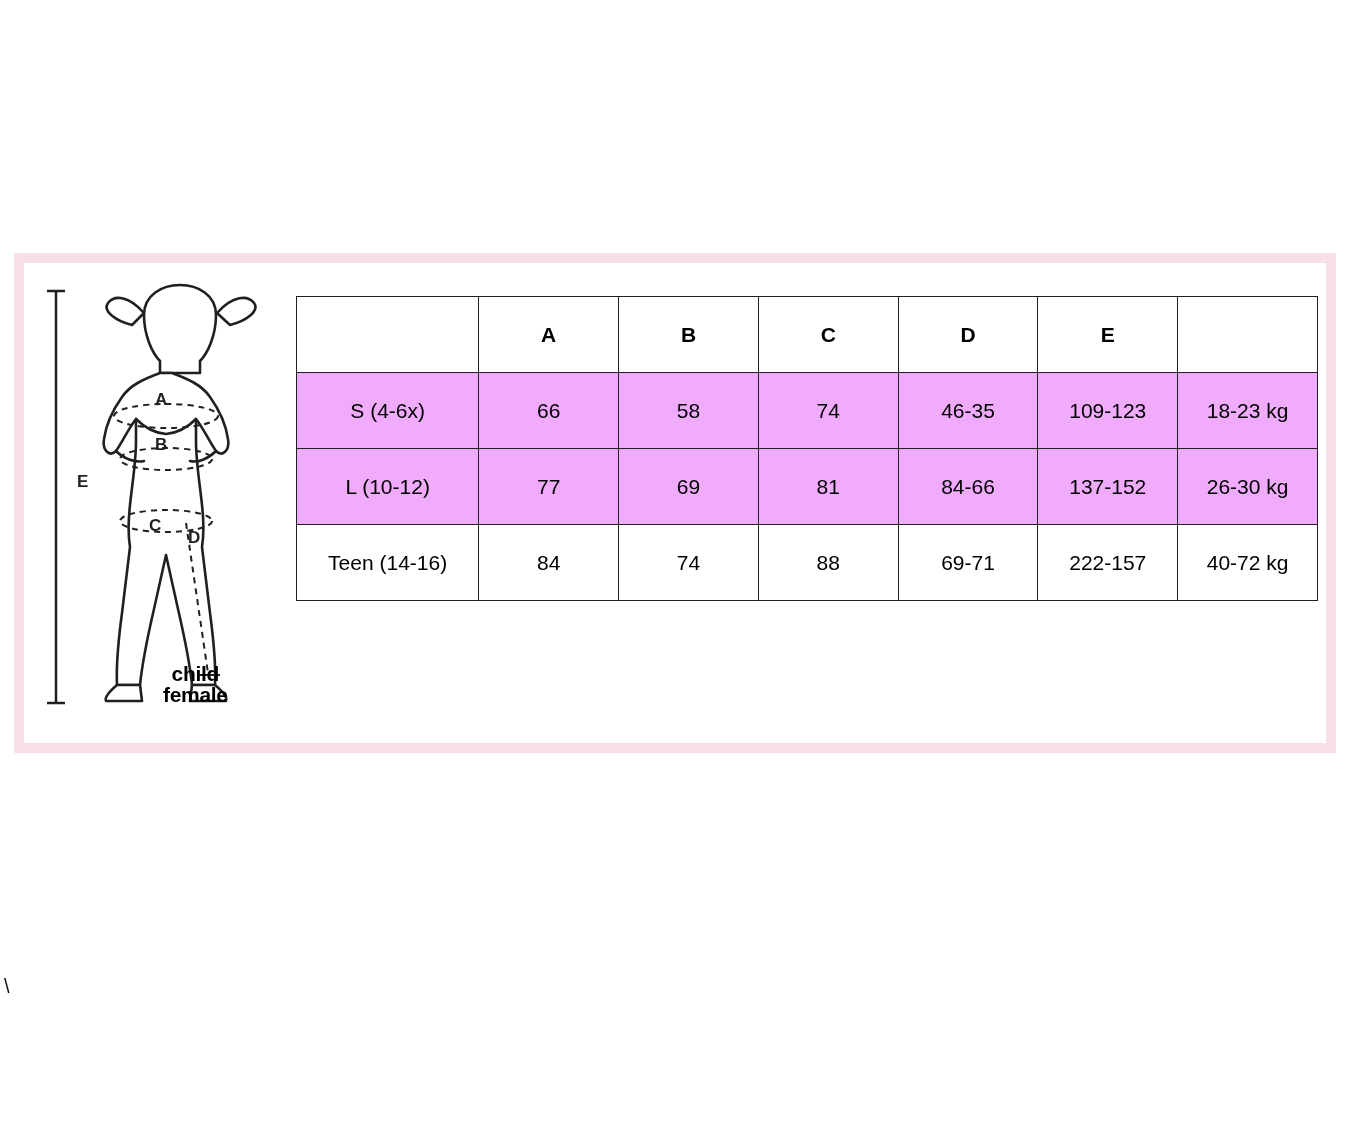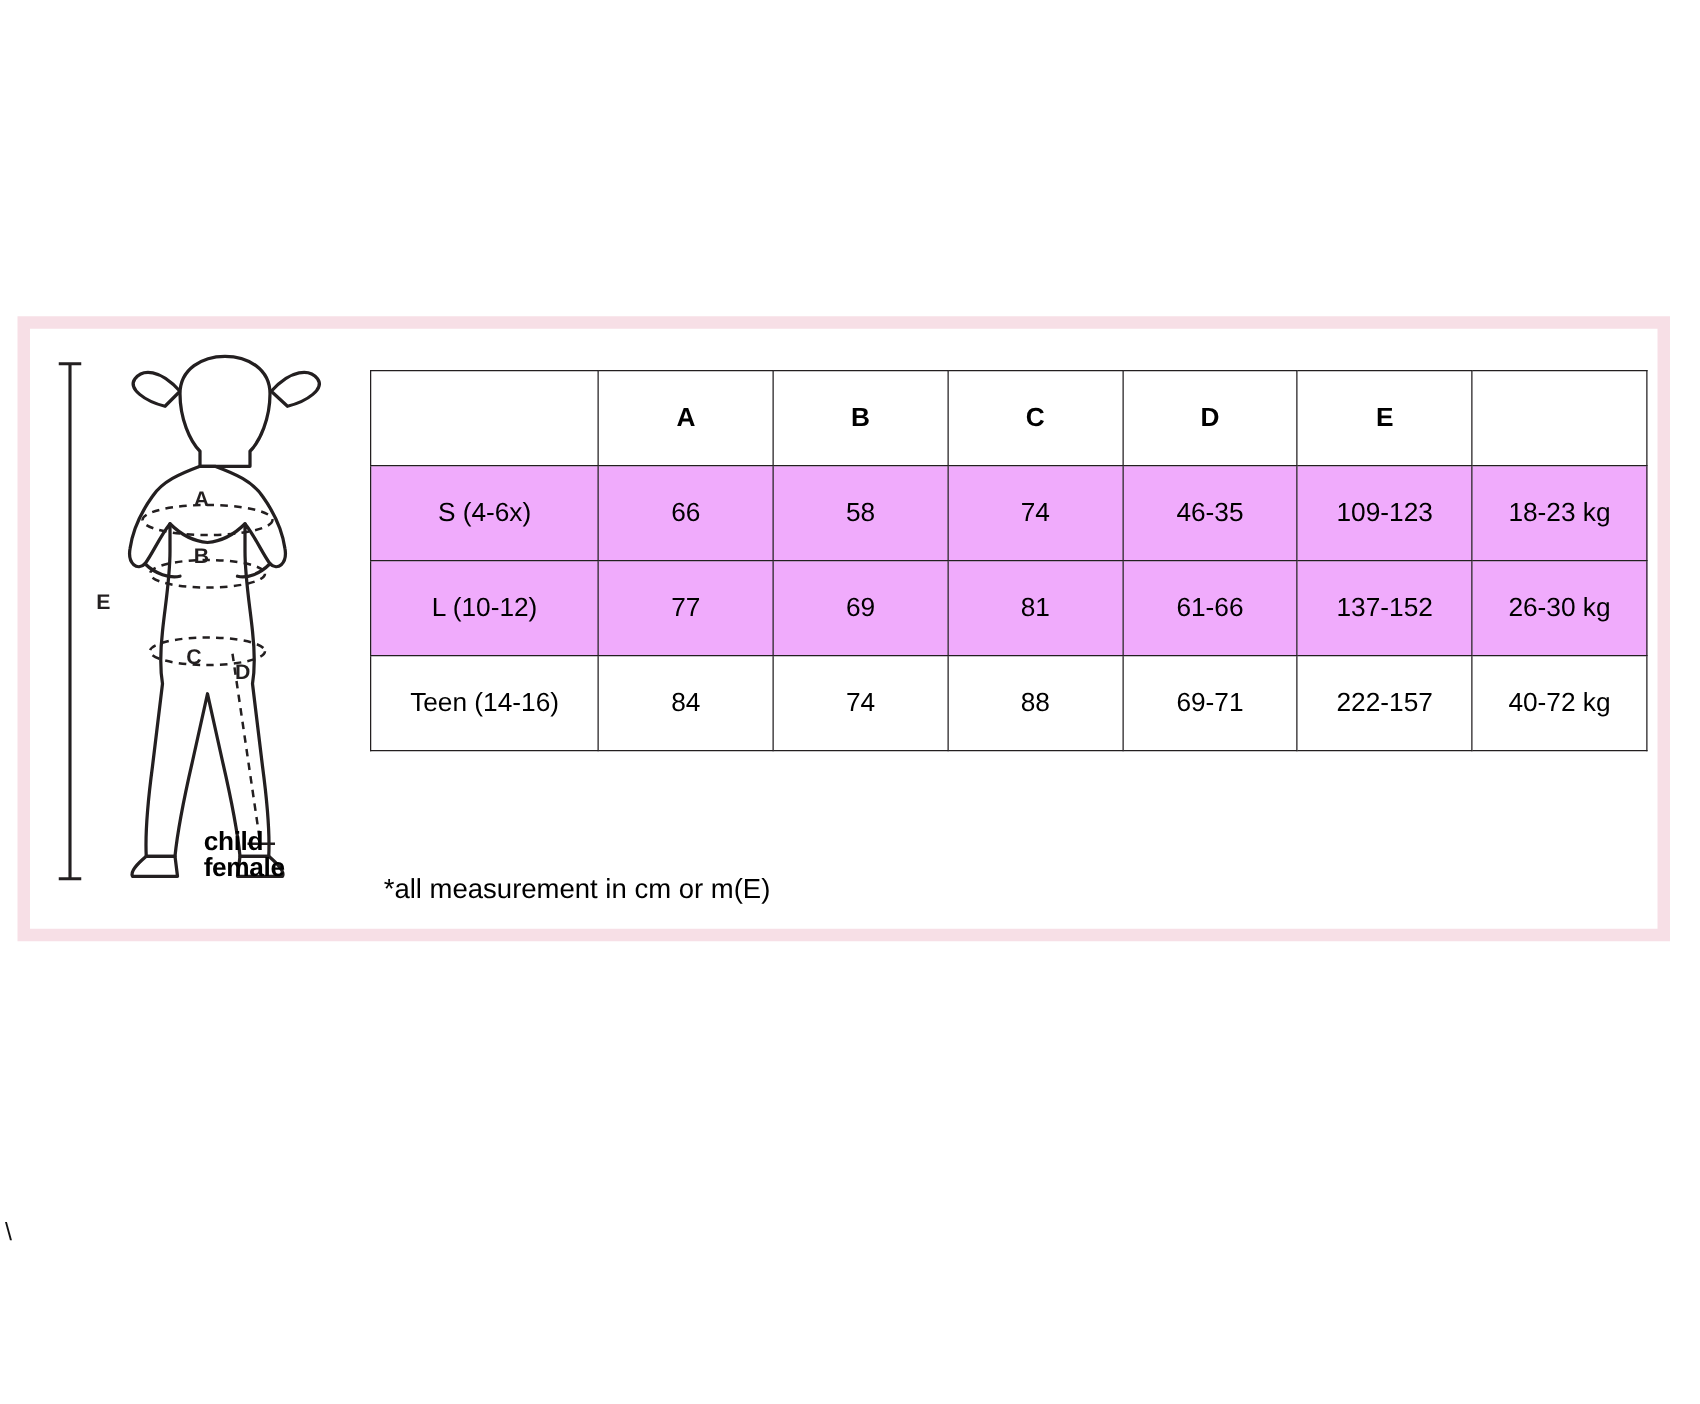--- a/index.html
+++ b/index.html
@@ -46,20 +46,21 @@
   }
 
   .figure-caption {
     position: absolute;
     left: 131px;
     top: 390px;
     font-size: 21px;
     font-weight: bold;
     line-height: 1.0;
     letter-spacing: -0.3px;
+    text-align: center;
   }
 
   
   .table-wrap {
     position: absolute;
     left: 272px;
     top: 33px;
     width: 1022px;
   }
   table.size-table {
@@ -214,35 +215,34 @@
             <td>74</td>
             <td>46-35</td>
             <td>109-123</td>
             <td>18-23 kg</td>
           </tr>
           <tr class="shaded">
             <td class="row-label">L (10-12)</td>
             <td>77</td>
             <td>69</td>
             <td>81</td>
-            <td>61-66</td>
+            <td>84-66</td>
             <td>137-152</td>
             <td>26-30 kg</td>
           </tr>
           <tr class="plain">
             <td class="row-label">Teen (14-16)</td>
             <td>84</td>
             <td>74</td>
             <td>88</td>
             <td>69-71</td>
             <td>222-157</td>
             <td>40-72 kg</td>
           </tr>
         </tbody>
       </table>
     </div>
 
-    <div class="footnote">*all measurement in cm or m(E)</div>
 
   </div>
 </div>
 
 <div class="stray-mark">\</div>
 
 </body></html>

